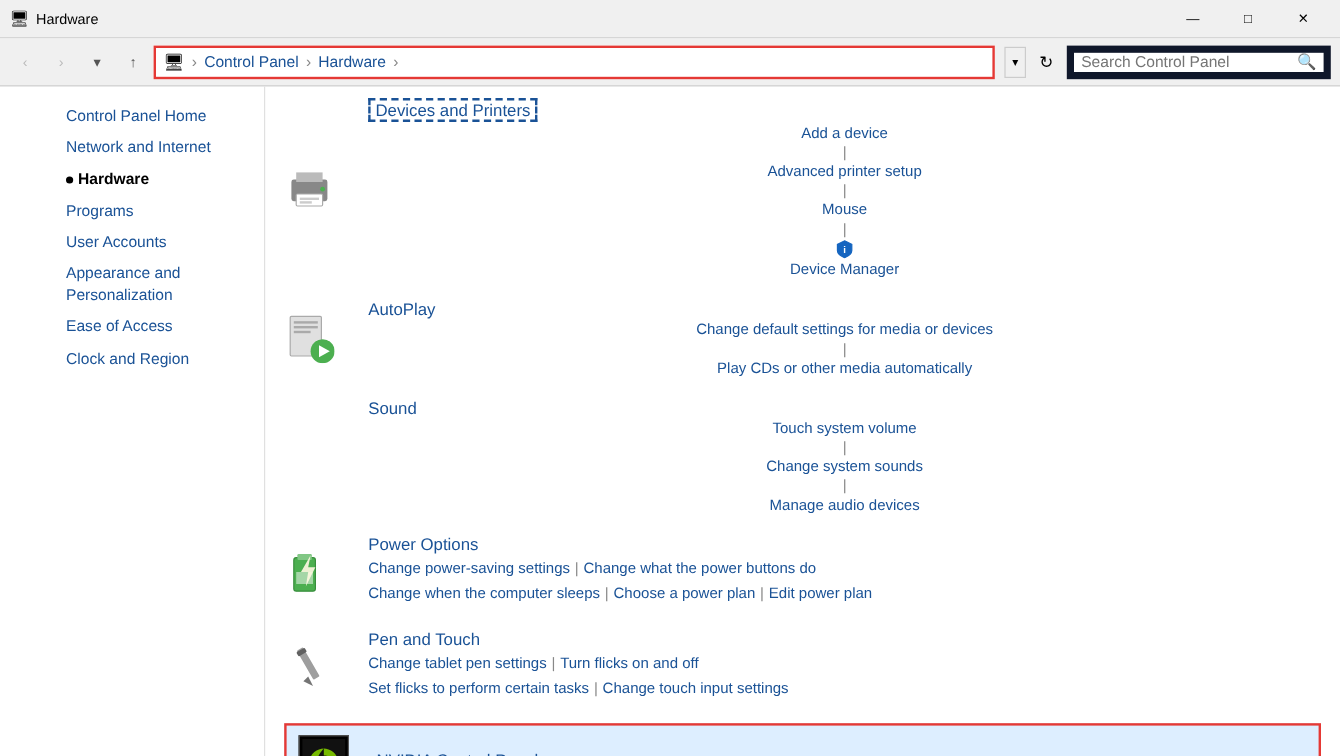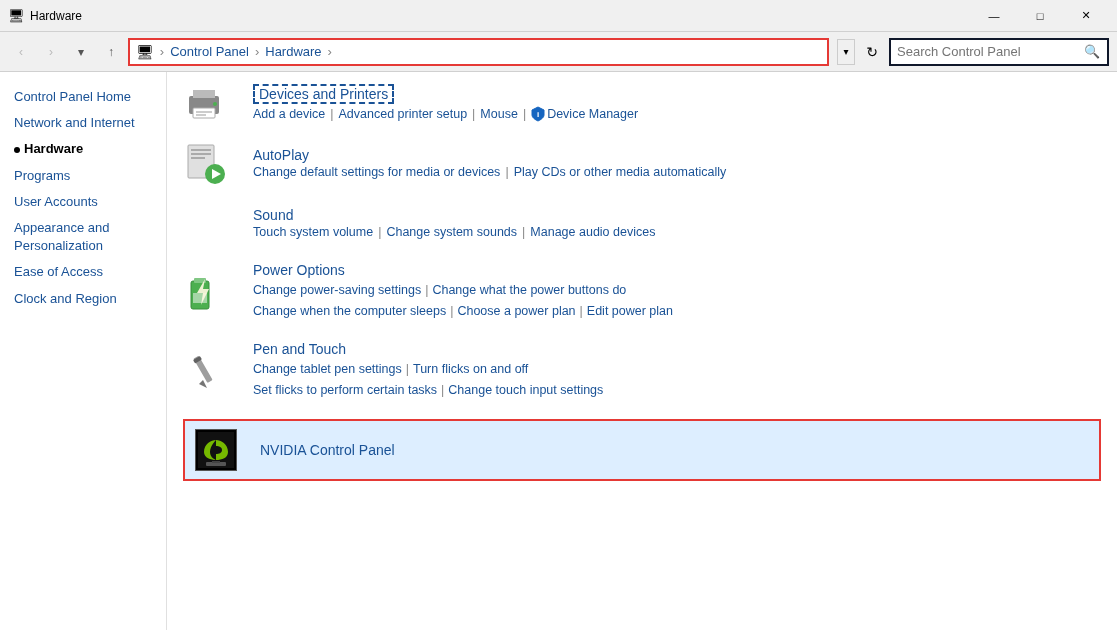--- a/index.html
+++ b/index.html
@@ -88,21 +88,21 @@
       align-items: center;
       justify-content: center;
       cursor: pointer;
       border: 1px solid transparent;
       background: transparent;
       font-size: 14px;
     }
     .search-box {
       display: flex;
       align-items: center;
-      border: 2px solid #0f172a;
+      border: 6px solid #0f172a;
       background: #fff;
       height: 28px;
       width: 220px;
       padding: 0 6px;
       gap: 4px;
     }
     .search-box input {
       border: none;
       outline: none;
       font-size: 13px;
@@ -116,24 +116,25 @@
     }
 
     
     .main-layout {
       display: flex;
       height: calc(630px - 32px - 40px);
     }
 
     
     .sidebar {
-      width: 167px;
+      width: 180px;
       padding: 12px 0 12px 14px;
       border-right: 1px solid #e0e0e0;
       flex-shrink: 0;
+      margin-left: 41px;
     }
     .sidebar-link {
       display: block;
       color: #1a5296;
       text-decoration: none;
       font-size: 13px;
       padding: 4px 0;
       cursor: pointer;
       line-height: 1.4;
     }
@@ -186,20 +187,21 @@
     .section-title.dashed-border {
       border: 2px dashed #1a5296;
       padding: 0 4px;
     }
     .section-links {
       display: flex;
       flex-wrap: wrap;
       gap: 2px;
       align-items: center;
       font-size: 12.5px;
+      flex-direction: column;
     }
     .section-links a {
       color: #1a5296;
       text-decoration: none;
       cursor: pointer;
     }
     .section-links .sep {
       color: #888;
       margin: 0 3px;
     }

